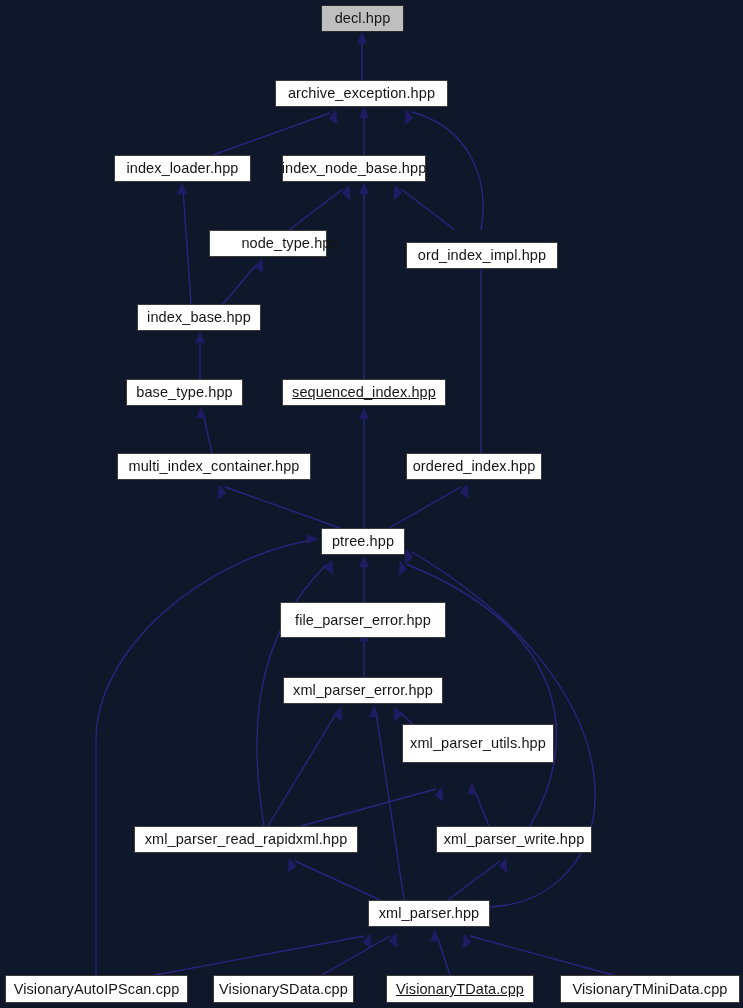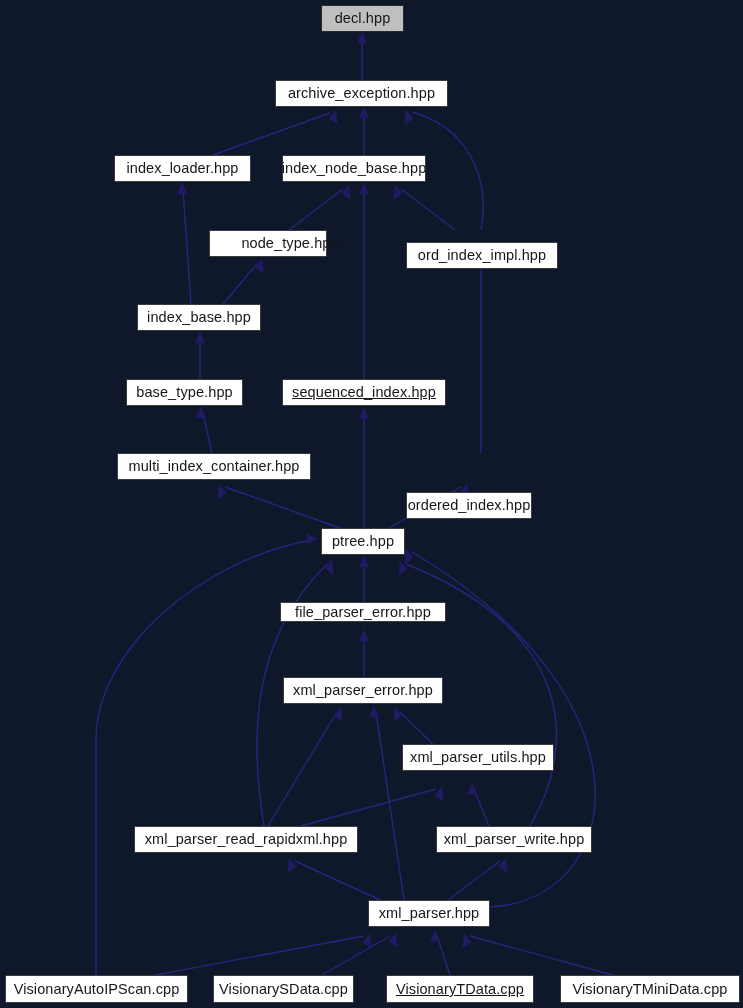--- a/index.html
+++ b/index.html
@@ -212,33 +212,33 @@
       </div>
       <div class="node-box" style="left: 126px; top: 379px; width: 117px; height: 27px;">
         <span class="node-label">base_type.hpp</span>
       </div>
       <div class="node-box" style="left: 282px; top: 379px; width: 164px; height: 27px; text-decoration: underline;">
         <span class="node-label">sequenced_index.hpp</span>
       </div>
       <div class="node-box" style="left: 117px; top: 453px; width: 194px; height: 27px;">
         <span class="node-label">multi_index_container.hpp</span>
       </div>
-      <div class="node-box" style="left: 406px; top: 453px; width: 126px; height: 27px; margin-top: 39px;">
+      <div class="node-box" style="left: 406px; top: 453px; width: 136px; height: 27px;">
         <span class="node-label">ordered_index.hpp</span>
       </div>
       <div class="node-box" style="left: 321px; top: 528px; width: 84px; height: 27px;">
         <span class="node-label">ptree.hpp</span>
       </div>
-      <div class="node-box" style="left: 280px; top: 602px; width: 166px; height: 20px;">
+      <div class="node-box" style="left: 280px; top: 602px; width: 166px; height: 36px;">
         <span class="node-label">file_parser_error.hpp</span>
       </div>
       <div class="node-box" style="left: 283px; top: 677px; width: 160px; height: 27px;">
         <span class="node-label">xml_parser_error.hpp</span>
       </div>
-      <div class="node-box" style="left: 402px; top: 744px; width: 152px; height: 27px;">
+      <div class="node-box" style="left: 402px; top: 724px; width: 152px; height: 39px;">
         <span class="node-label">xml_parser_utils.hpp</span>
       </div>
       <div class="node-box" style="left: 134px; top: 826px; width: 224px; height: 27px;">
         <span class="node-label">xml_parser_read_rapidxml.hpp</span>
       </div>
       <div class="node-box" style="left: 436px; top: 826px; width: 156px; height: 27px;">
         <span class="node-label">xml_parser_write.hpp</span>
       </div>
       <div class="node-box" style="left: 368px; top: 900px; width: 122px; height: 27px;">
         <span class="node-label">xml_parser.hpp</span>

